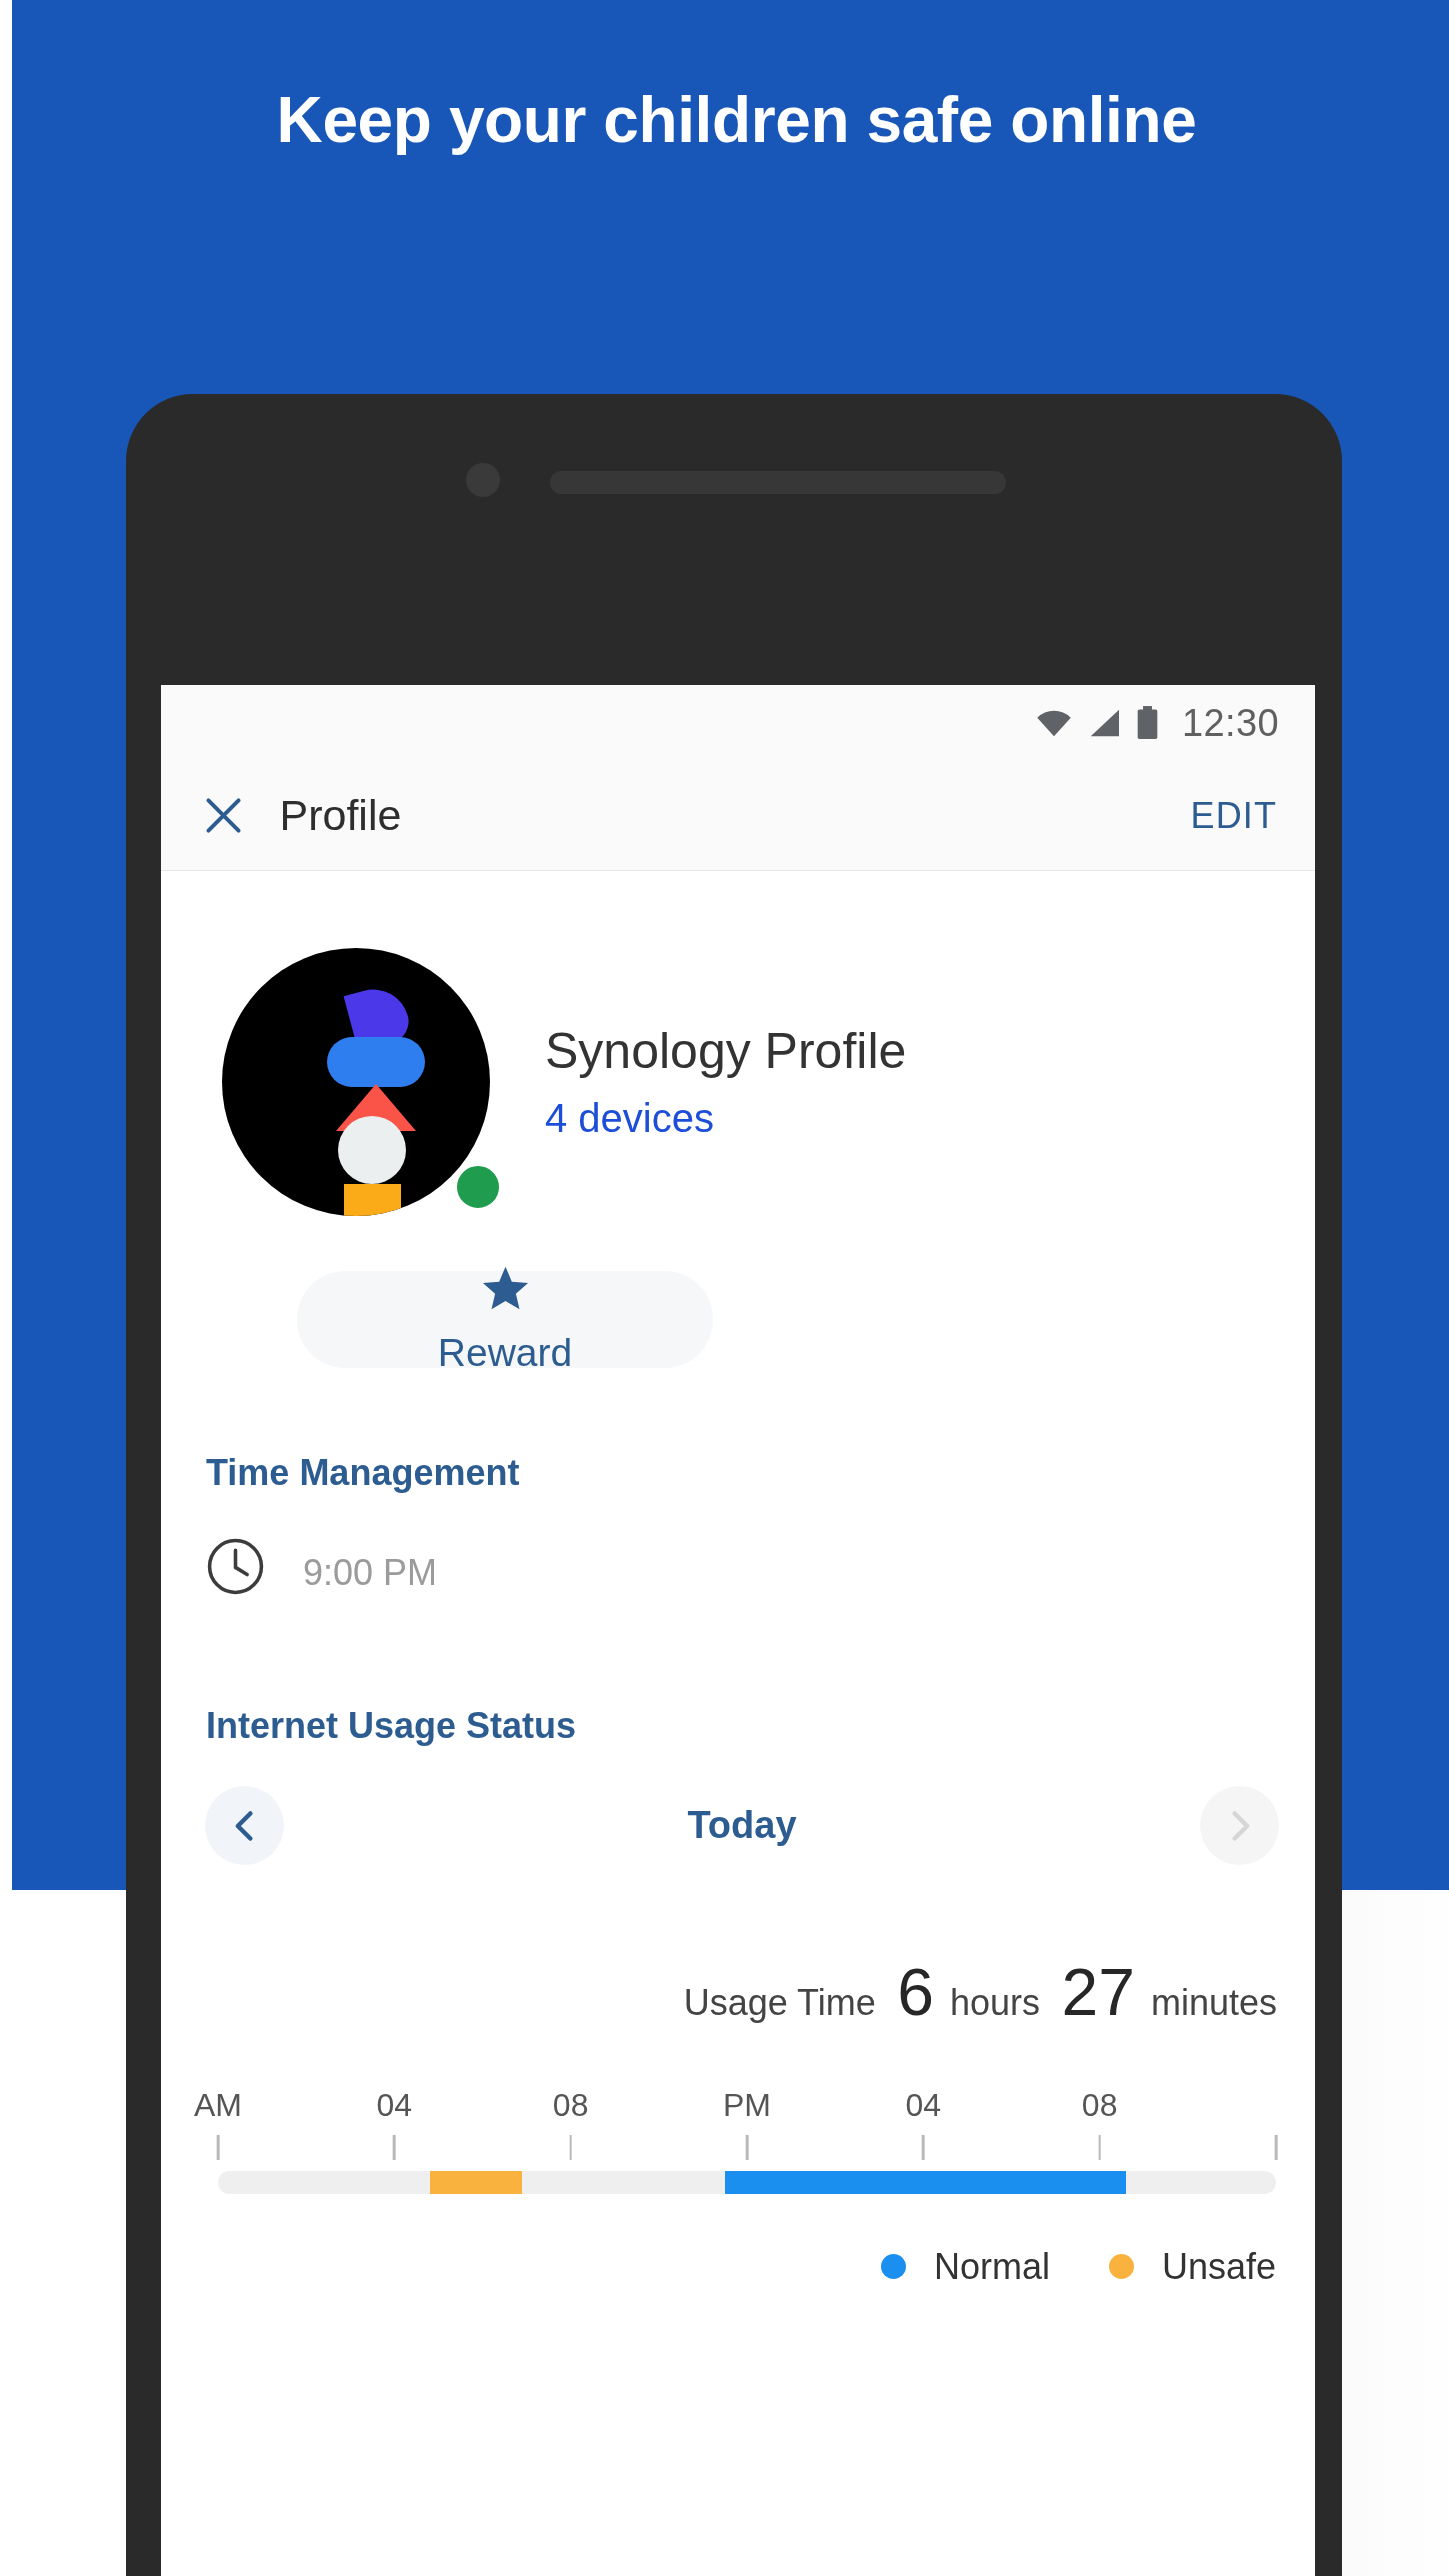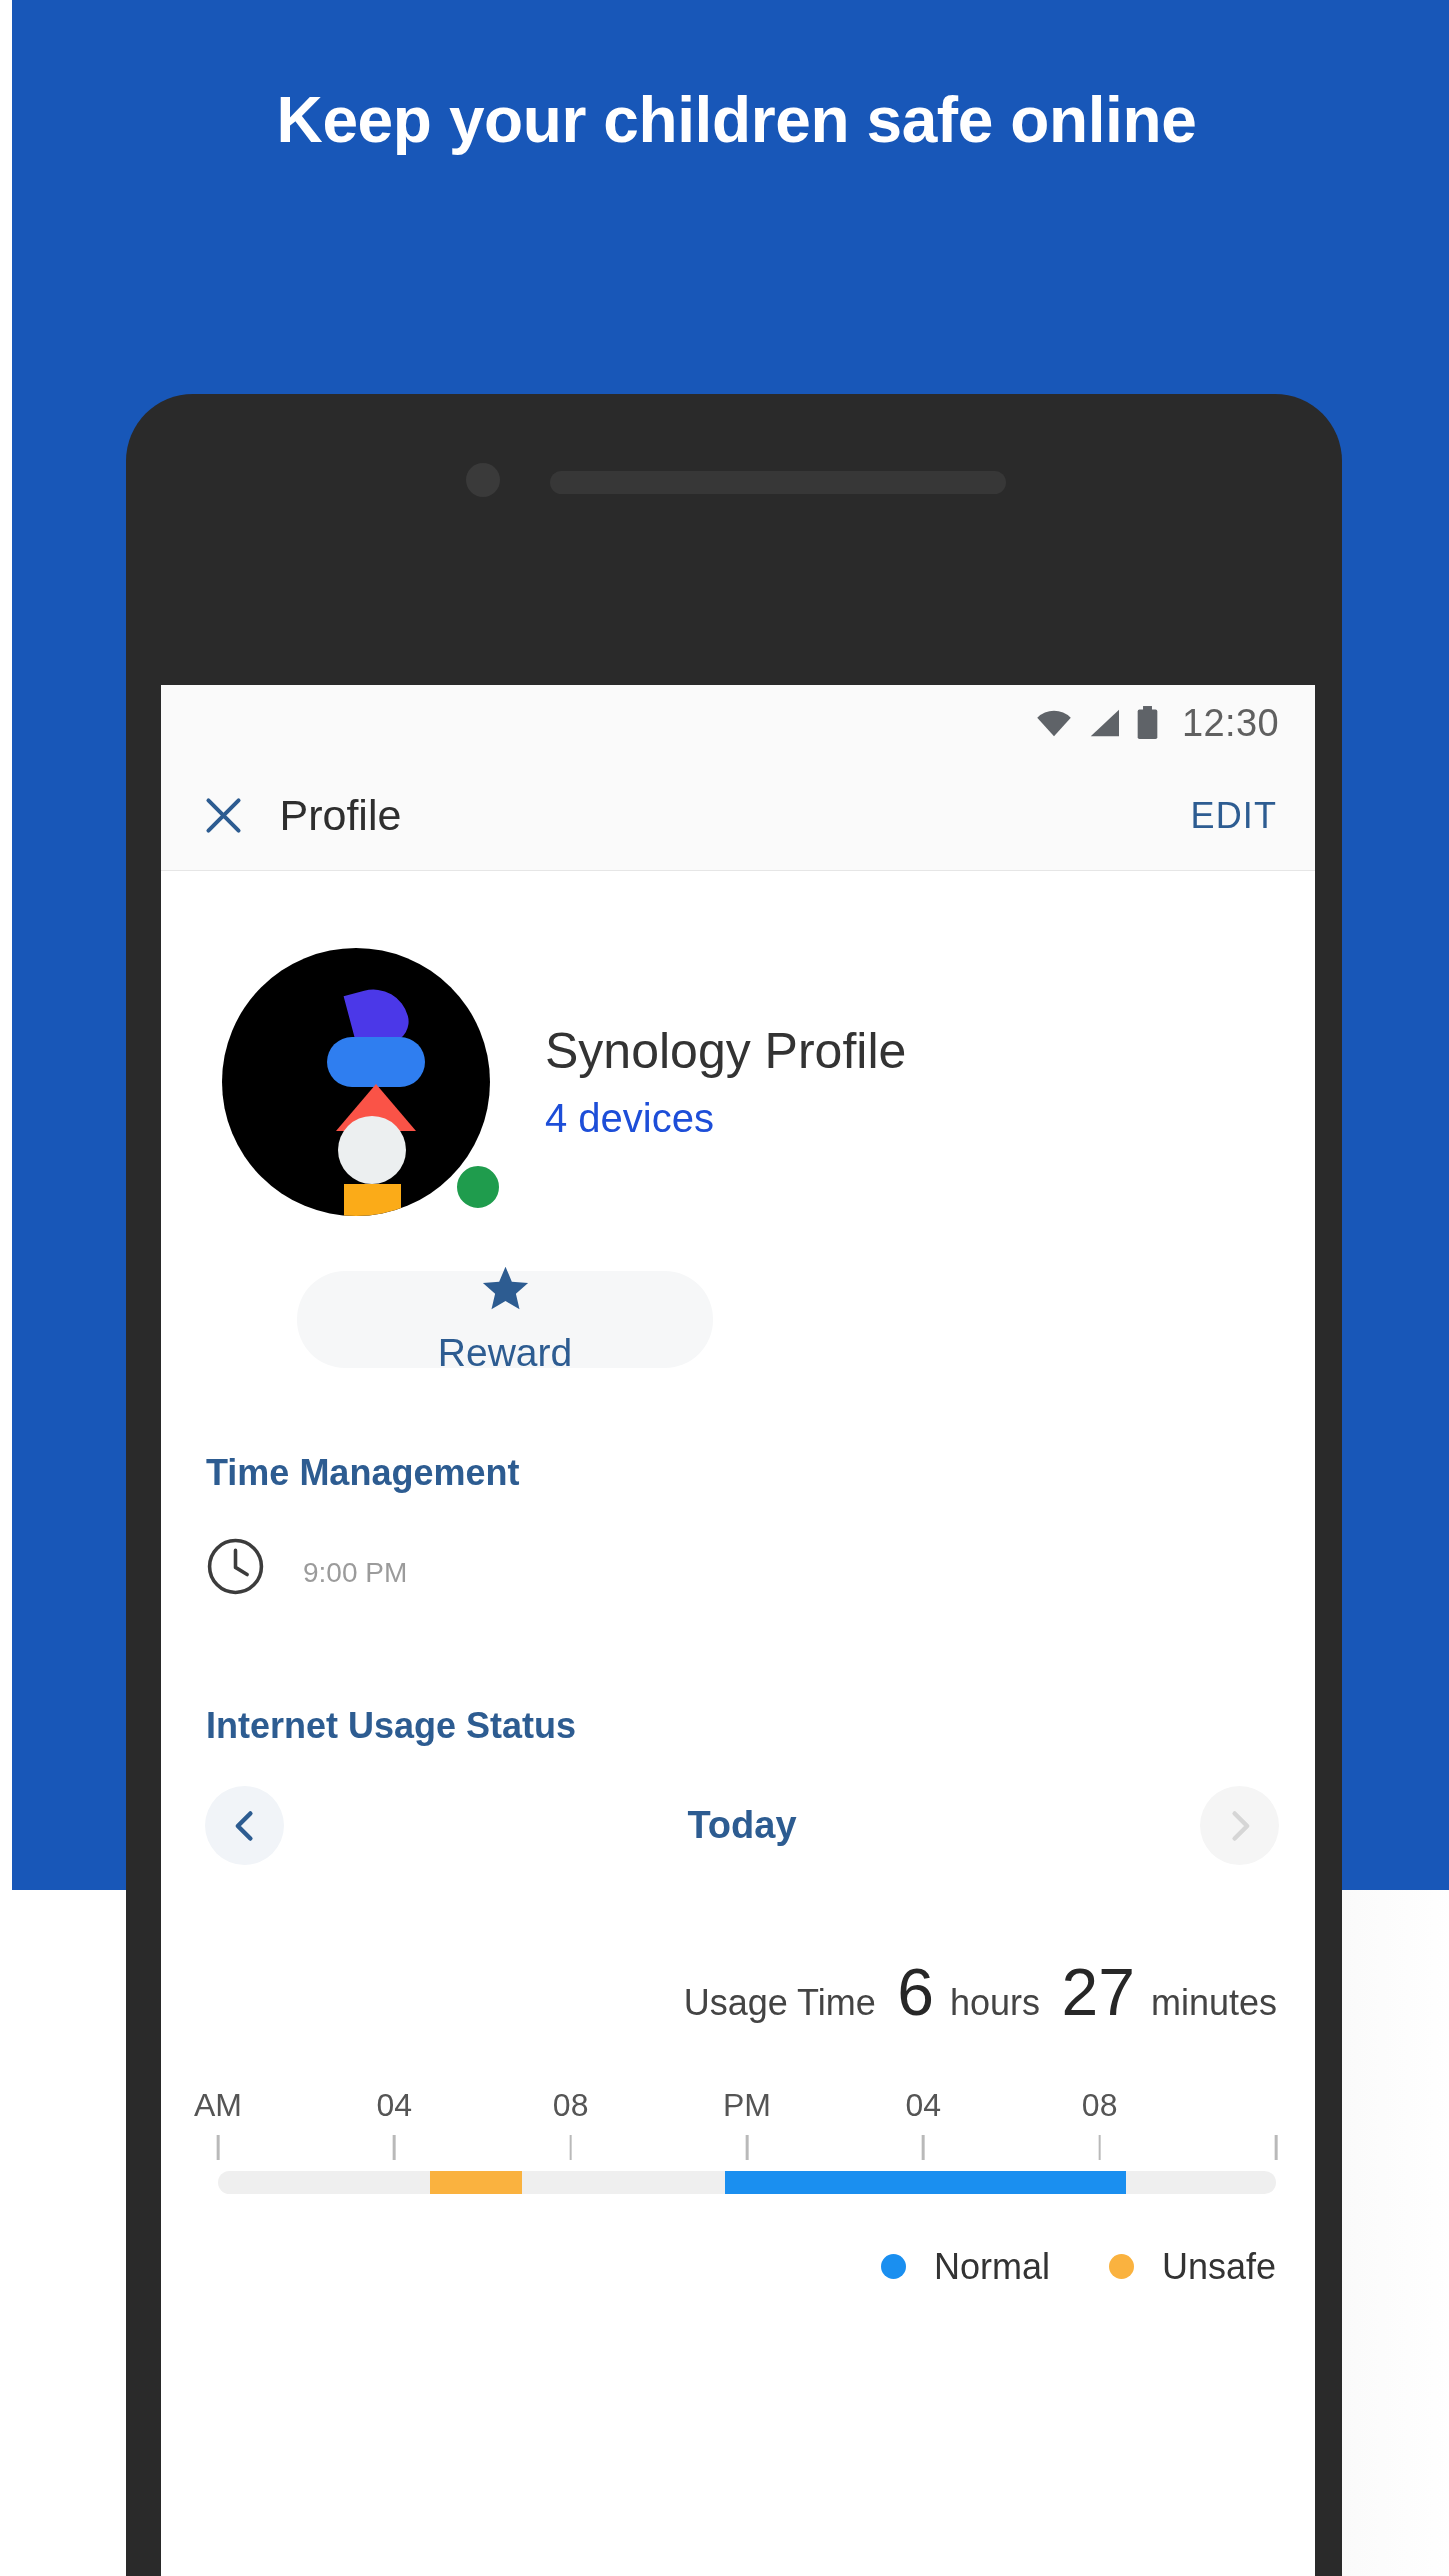--- a/index.html
+++ b/index.html
@@ -154,21 +154,21 @@
     font-size:36px;color:#2d5c91;font-weight:bold;
     padding-left:45px;
   }
   .tm-section{padding-top:84px;}
   .tm-row{
     display:flex;align-items:center;padding:43px 0 0 45px;
   }
   .tm-icon{width:59px;height:59px;flex:none;}
   .tm-text{margin-left:38px;}
   .tm-title{font-size:43px;color:#333333;line-height:1.1;}
-  .tm-sub{font-size:28px;color:#9b9b9b;margin-top:12.5px;}
+  .tm-sub{font-size:36px;color:#9b9b9b;margin-top:12.5px;}
 
   .ius-section{padding-top:109px;}
 
   
   .datenav{
     display:flex;align-items:center;padding:39px 36px 0 44px;
   }
   .nav-circle{
     width:79px;height:79px;border-radius:50%;background:#f1f4f8;
     display:flex;align-items:center;justify-content:center;cursor:pointer;flex:none;

